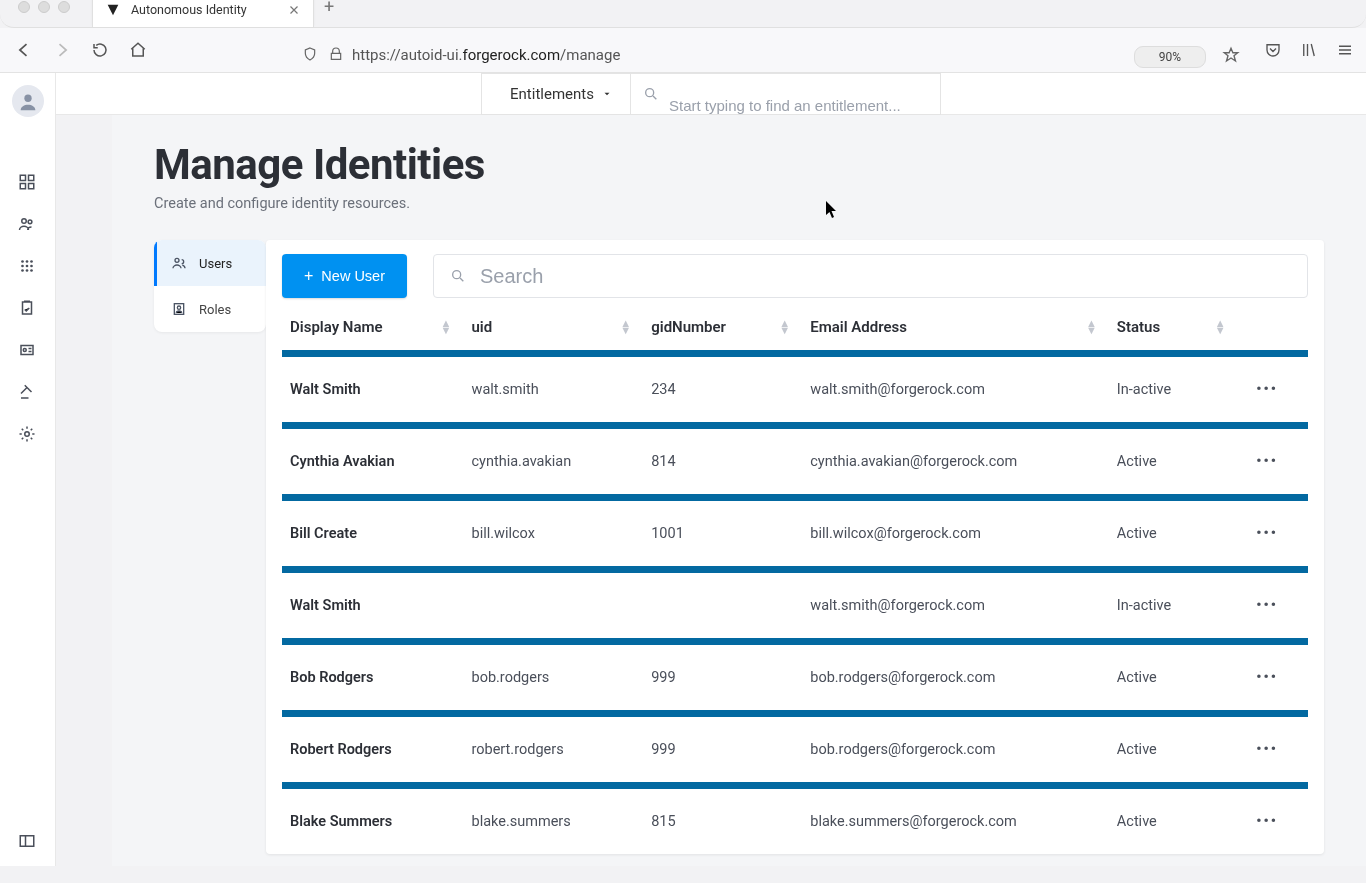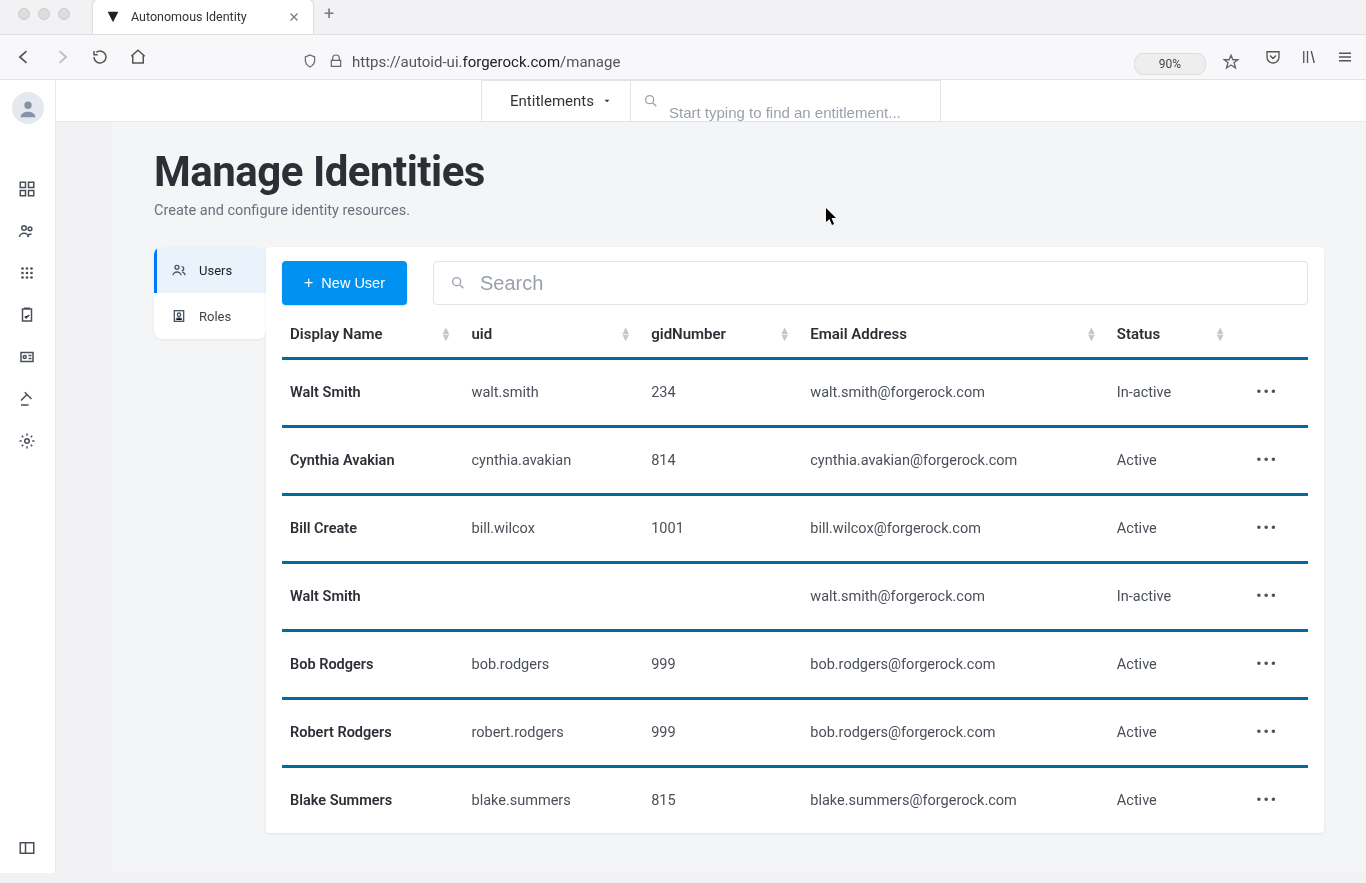--- a/index.html
+++ b/index.html
@@ -1,19 +1,19 @@
 <!DOCTYPE html>
 <html><head>
 <meta charset="utf-8">
 <style>
 * { box-sizing: border-box; margin: 0; padding: 0; }
 html, body { width: 1366px; height: 883px; font-family: -apple-system, BlinkMacSystemFont, "Segoe UI", Roboto, Helvetica, Arial, sans-serif; overflow: hidden; background: #f2f2f4; }
 
 
-.browser-chrome { height: 35px; background: #f2f2f4; border-bottom: 1px solid #e0e0e0; display: flex; align-items: flex-end; }
+.browser-chrome { height: 28px; background: #f2f2f4; border-bottom: 1px solid #e0e0e0; display: flex; align-items: flex-end; border-radius: 21px; }
 .traffic-lights { display: flex; gap: 8px; align-items: center; padding: 0 16px 14px 18px; }
 .traffic-light { width: 12px; height: 12px; border-radius: 50%; background: #ddd; border: 1px solid #ccc; }
 .tab { margin-left: 6px; height: 36px; width: 222px; background: #fff; border: 1px solid #e0e0e0; border-bottom: none; border-radius: 8px 8px 0 0; display: flex; align-items: center; padding: 0 12px; gap: 10px; box-shadow: 0 -1px 3px rgba(0,0,0,0.05); }
 .tab-favicon { width: 16px; height: 16px; }
 .tab-title { flex: 1; font-size: 12.5px; color: #333; white-space: nowrap; overflow: hidden; }
 .tab-close { width: 14px; height: 14px; color: #777; display:flex; align-items:center; justify-content:center; cursor:pointer; }
 .new-tab { margin-left: 10px; padding-bottom: 10px; color: #777; font-size: 18px; cursor:pointer; }
 
 .url-bar-row { height: 45px; background: #f8f8fa; display: flex; align-items: center; padding: 0 12px; gap: 14px; border-bottom: 1px solid #e3e3e3; }
 .nav-btn { width: 24px; height: 24px; color: #555; display:flex; align-items:center; justify-content:center; cursor:pointer; }
@@ -58,21 +58,21 @@
 .new-user-btn { background:#0091f1; color:#fff; border:none; height:44px; padding:0 22px; border-radius:4px; font-size:14.5px; display:flex; align-items:center; gap:8px; cursor:pointer; box-shadow: 0 1px 2px rgba(0,0,0,0.15);}
 .table-search { flex:1; height:44px; border:1px solid #e2e4e8; border-radius:4px; display:flex; align-items:center; padding:0 16px; gap:14px; }
 .table-search input { border:none; outline:none; font-size:20px; flex:1; background:transparent; }
 .table-search input::placeholder { color:#9aa0ab; }
 
 
 table.users { width:100%; border-collapse: collapse; margin-top: 6px; }
 table.users th { text-align:left; font-weight:600; font-size:15px; color:#2c2f36; padding: 14px 10px 14px 6px; position:relative; }
 table.users th .sorter { position:absolute; right:14px; top:50%; transform:translateY(-50%); color:#c3c7cf; font-size:11px; display:flex; flex-direction:column; line-height:7px; cursor:pointer;}
 table.users th:first-child, table.users td:first-child { padding-left: 8px;}
-table.users tbody tr { border-top: 3px solid #0369a1; }
+table.users tbody tr { border-top: 7px solid #0369a1; }
 table.users td { padding: 24px 10px 24px 6px; font-size:14.5px; color:#4a4f5a; }
 table.users td.name { font-weight:600; color:#2c2f36; }
 .row-actions { color:#6b707a; text-align:right; padding-right:30px !important; cursor:pointer; font-weight:bold; letter-spacing:2px;}
 .col-name { width: 200px;} .col-uid{width:190px;} .col-gid{width:170px;} .col-email{width:320px;} .col-status{width:140px;} .col-actions{width:70px;}
 
 .cursor-arrow { position:absolute; left:826px; top:128px; width:12px; height:18px; color:#000; pointer-events:none; z-index:50;}
 
 svg { display:block; }
 </style>
 </head>

